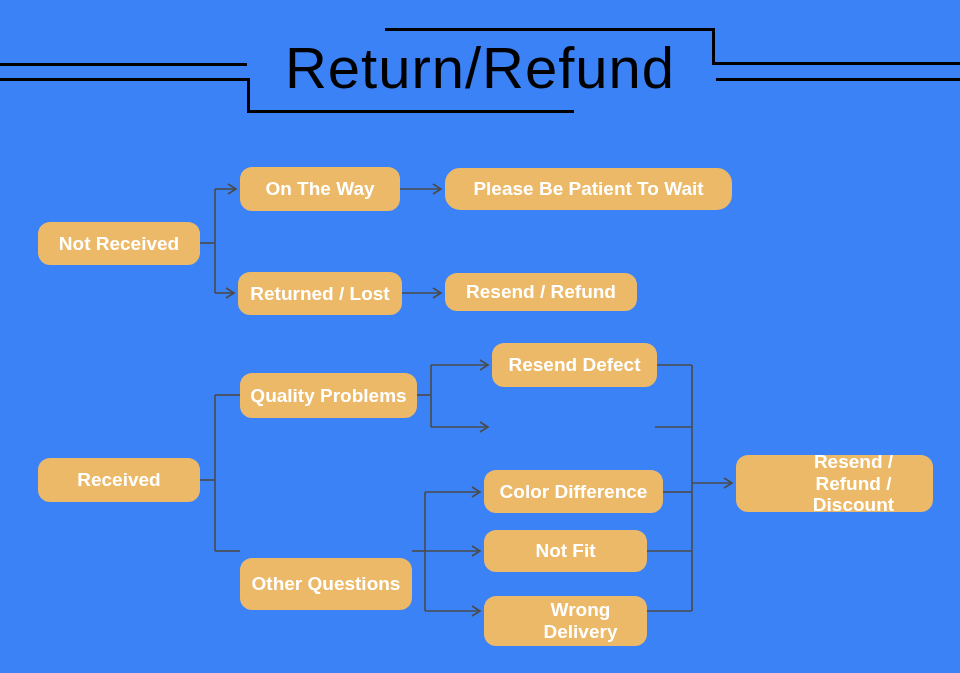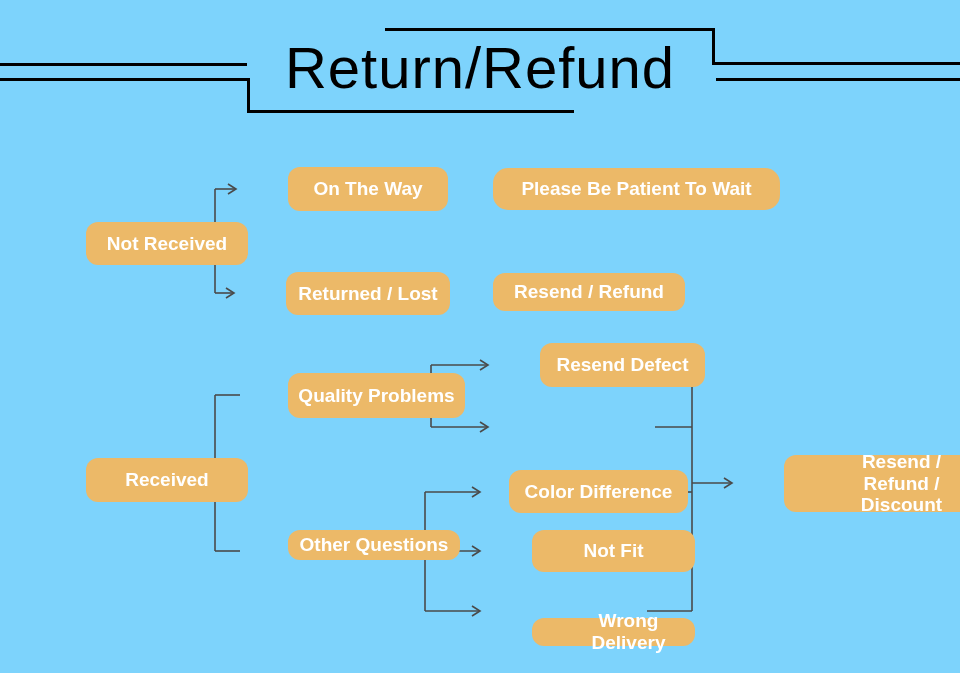--- a/index.html
+++ b/index.html
@@ -5,21 +5,21 @@
   html, body {
     margin: 0;
     padding: 0;
     background: #ffffff;
     font-family: "Liberation Sans", sans-serif;
   }
   .stage {
     position: relative;
     width: 960px;
     height: 673px;
-    background: #7dd3fc;
+    background: #3b82f6;
     overflow: hidden;
   }
   
   .page-title {
     position: absolute;
     left: 0;
     right: 0;
     top: 36px;
     text-align: center;
     font-size: 58px;
@@ -40,21 +40,20 @@
     color: #ffffff;
     font-weight: bold;
     font-size: 19px;
     line-height: 1.15;
     display: flex;
     align-items: center;
     justify-content: center;
     text-align: center;
     padding: 2px 6px;
     box-sizing: border-box;
-    margin-left: 48px;
   }
   .connector-layer {
     position: absolute;
     left: 0;
     top: 0;
   }
   .connector-layer path {
     fill: none;
     stroke: #4a4a4a;
     stroke-width: 1.6;
@@ -125,20 +124,20 @@
     </g>
   </svg>
 
   <div class="node" style="left:38px;  top:222px; width:162px; height:43px;">Not Received</div>
   <div class="node" style="left:240px; top:167px; width:160px; height:44px;">On The Way</div>
   <div class="node" style="left:445px; top:168px; width:287px; height:42px;border-radius:15px;">Please Be Patient To Wait</div>
   <div class="node" style="left:238px; top:272px; width:164px; height:43px;">Returned / Lost</div>
   <div class="node" style="left:445px; top:273px; width:192px; height:38px;">Resend / Refund</div>
   <div class="node" style="left:38px;  top:458px; width:162px; height:44px;">Received</div>
   <div class="node" style="left:240px; top:373px; width:177px; height:45px;">Quality Problems</div>
-  <div class="node" style="left:240px; top:530px; width:172px; height:30px;">Other Questions</div>
+  <div class="node" style="left:240px; top:558px; width:172px; height:52px;">Other Questions</div>
   <div class="node" style="left:492px; top:343px; width:165px; height:44px;">Resend Defect</div>
-  <div class="node" style="left:461px; top:470px; width:179px; height:43px;">Color Difference</div>
+  <div class="node" style="left:484px; top:470px; width:179px; height:43px;">Color Difference</div>
   <div class="node" style="left:484px; top:530px; width:163px; height:42px;">Not Fit</div>
-  <div class="node" style="left:484px; top:618px; width:163px; height:28px;padding-left:36px;">Wrong Delivery</div>
+  <div class="node" style="left:484px; top:596px; width:163px; height:50px;padding-left:36px;">Wrong Delivery</div>
   <div class="node" style="left:736px; top:455px; width:197px; height:57px;padding-left:44px;">Resend / Refund / Discount</div>
 
 </div>
 
 </body></html>

